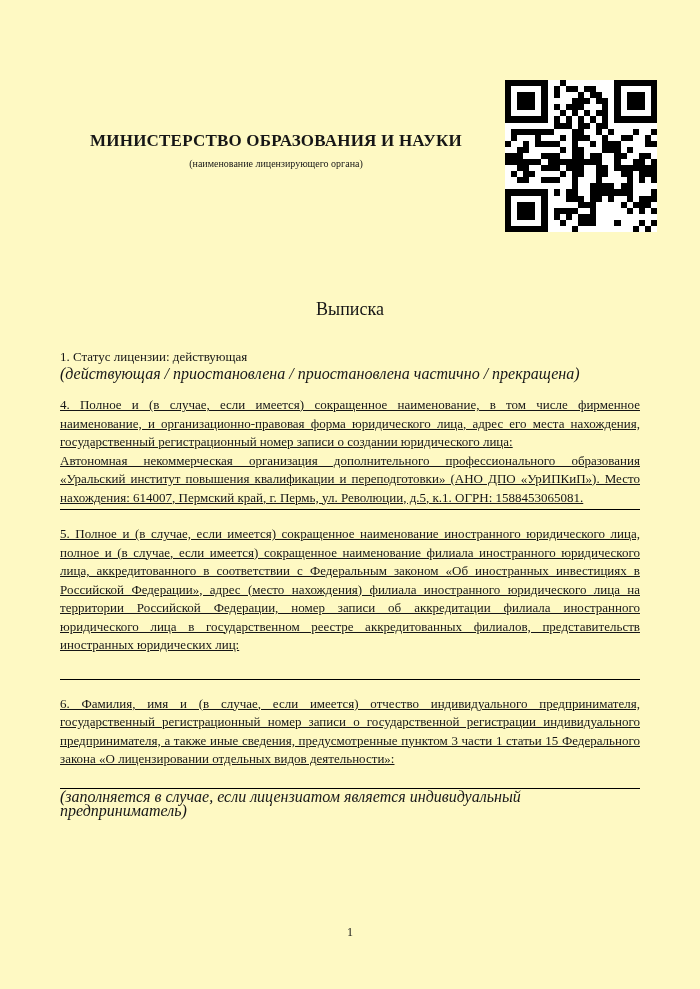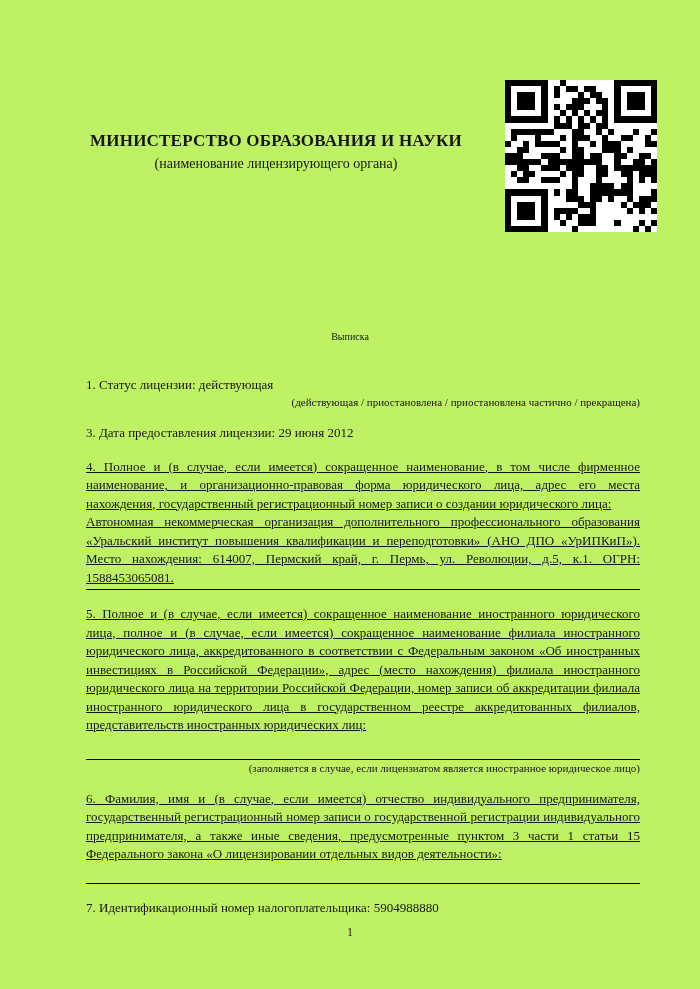--- a/index.html
+++ b/index.html
@@ -5,21 +5,21 @@
   html, body {
     margin: 0;
     padding: 0;
     background: #ffffff;
   }
   .page {
     position: relative;
     width: 700px;
     height: 989px;
     margin: 0 auto;
-    background: #bef264;
+    background: #fef9c3;
     color: #161616;
     font-family: "Liberation Serif", "DejaVu Serif", serif;
     font-size: 13px;
     line-height: 18.5px;
     box-sizing: border-box;
     overflow: hidden;
   }
   .content {
     position: relative;
     padding: 0 60px;
@@ -36,49 +36,49 @@
     width: 428px;
     text-align: center;
   }
   .ministry-line {
     font-weight: bold;
     font-size: 17px;
     line-height: 26px;
     letter-spacing: 0.2px;
   }
   .ministry-subtitle {
-    font-size: 14px;
+    font-size: 10px;
     line-height: 14px;
     margin-top: 3px;
   }
   .qr-wrap {
     position: absolute;
     top: 80px;
     left: 505px;
     width: 152px;
     height: 152px;
   }
   .qr-wrap svg { display: block; width: 152px; height: 152px; }
   
   .doc-title {
     text-align: center;
-    font-size: 10px;
+    font-size: 18px;
     line-height: 18.5px;
-    margin-top: 28px;
   }
   
   .items { margin-top: 29px; }
-  .item { margin-bottom: 15px; margin-left: 26px; }
+  .item { margin-bottom: 15px; }
   .item-text { text-align: left; }
   .item-text.justify { text-align: justify; text-decoration: underline; }
   .item-note {
-    font-size: 11px;
+    font-size: 16px;
     line-height: 14px;
-    text-align: right;
+    text-align: left;
     padding-top: 1px;
+    font-style: italic;
   }
   .rule {
     border-top: 1.6px solid #000;
     height: 0;
     margin-top: 2px;
   }
   .rule.gap-lg { margin-top: 24px; }
   .rule.gap-md { margin-top: 19px; }
   
   .page-number {
@@ -426,43 +426,37 @@
     </div>
 
     <div class="items">
 
       <div class="item">
         <div class="item-text">1. Статус лицензии: действующая</div>
         <div class="item-note">(действующая / приостановлена / приостановлена частично / прекращена)</div>
       </div>
 
 
-      <div class="item">
-        <div class="item-text">3. Дата предоставления лицензии: 29 июня 2012</div>
-      </div>
 
       <div class="item">
         <div class="item-text justify">4. Полное и (в случае, если имеется) сокращенное наименование, в том числе фирменное наименование, и организационно-правовая форма юридического лица, адрес его места нахождения, государственный регистрационный номер записи о создании юридического лица:</div>
         <div class="item-text justify">Автономная некоммерческая организация дополнительного профессионального образования «Уральский институт повышения квалификации и переподготовки» (АНО ДПО «УрИПКиП»). Место нахождения: 614007, Пермский край, г. Пермь, ул. Революции, д.5, к.1. ОГРН: 1588453065081.</div>
         <div class="rule"></div>
       </div>
 
       <div class="item">
         <div class="item-text justify">5. Полное и (в случае, если имеется) сокращенное наименование иностранного юридического лица, полное и (в случае, если имеется) сокращенное наименование филиала иностранного юридического лица, аккредитованного в соответствии с Федеральным законом «Об иностранных инвестициях в Российской Федерации», адрес (место нахождения) филиала иностранного юридического лица на территории Российской Федерации, номер записи об аккредитации филиала иностранного юридического лица в государственном реестре аккредитованных филиалов, представительств иностранных юридических лиц:</div>
         <div class="rule gap-lg"></div>
-        <div class="item-note">(заполняется в случае, если лицензиатом является иностранное юридическое лицо)</div>
       </div>
 
       <div class="item">
         <div class="item-text justify">6. Фамилия, имя и (в случае, если имеется) отчество индивидуального предпринимателя, государственный регистрационный номер записи о государственной регистрации индивидуального предпринимателя, а также иные сведения, предусмотренные пунктом 3 части 1 статьи 15 Федерального закона «О лицензировании отдельных видов деятельности»:</div>
         <div class="rule gap-md"></div>
+        <div class="item-note">(заполняется в случае, если лицензиатом является индивидуальный предприниматель)</div>
       </div>
 
-      <div class="item">
-        <div class="item-text">7. Идентификационный номер налогоплательщика: 5904988880</div>
-      </div>
 
     </div>
   </div>
 
   <div class="page-number">1</div>
 
 </div>
 
 </body></html>

